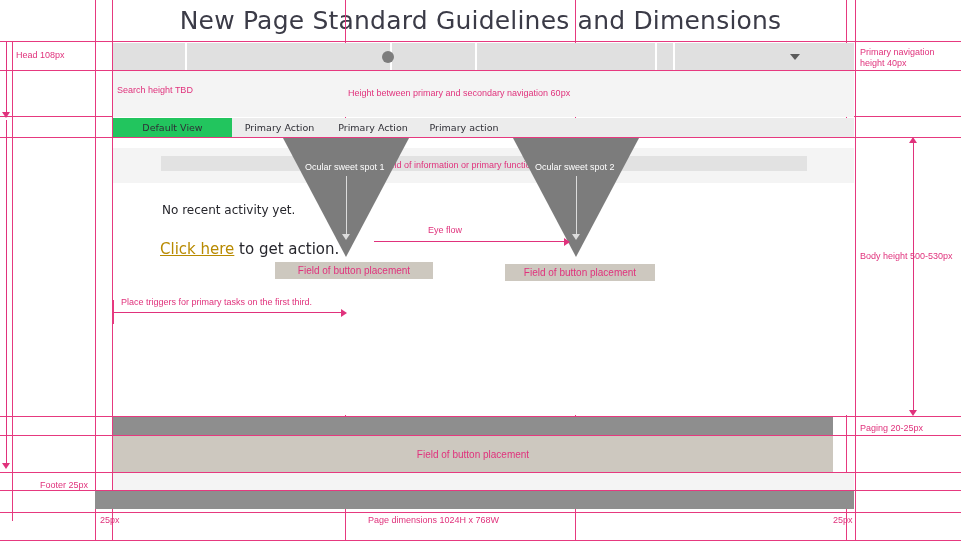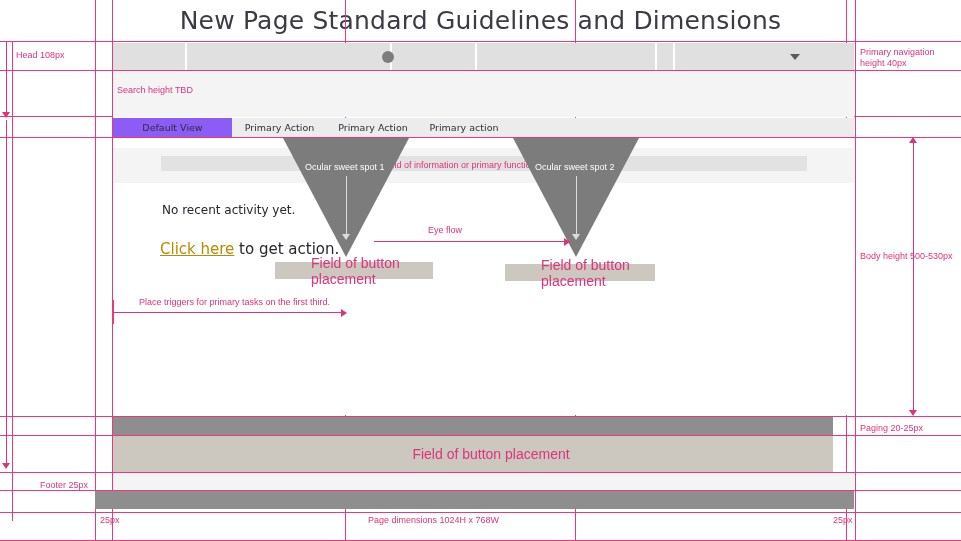--- a/index.html
+++ b/index.html
@@ -86,21 +86,21 @@
     background: #ececec;
   }
   .tab {
     position: absolute;
     top: 0; height: 19px;
     display: flex; align-items: center; justify-content: center;
     font-size: 9.5px;
     color: #2f2f36;
     font-family: "DejaVu Sans", sans-serif;
   }
-  .tab.active { background: #8b5cf6; }
+  .tab.active { background: #22c55e; }
 
   
   .body-area {
     position: absolute;
     left: 113px; top: 138px;
     width: 741px; height: 277px;
     background: #ffffff;
   }
   .body-band {
     position: absolute;
@@ -158,23 +158,22 @@
     border-left: 4px solid transparent;
     border-right: 4px solid transparent;
     border-top: 6px solid #dcdcdc;
   }
 
   
   .btn-field {
     position: absolute;
     background: #cdc8bf;
     display: flex; align-items: center; justify-content: center;
-    font-size: 14px;
+    font-size: 10px;
     color: #e0327c;
-    padding-left: 36px;
   }
 
   
   .bar-dark {
     position: absolute;
     background: #8e8e8e;
   }
   .bar-light {
     position: absolute;
     background: #f4f4f4;
@@ -236,20 +235,21 @@
     <div class="nav-div" style="left:277px;"></div>
     <div class="nav-div" style="left:362px;"></div>
     <div class="nav-div" style="left:542px;"></div>
     <div class="nav-div" style="left:560px;"></div>
     <div class="nav-dot"></div>
     <div class="nav-caret"></div>
   </div>
 
   <div class="search-band"></div>
   <div class="ann" style="left:117px;top:85px;">Search height TBD</div>
+  <div class="ann" style="left:348px;top:88px;">Height between primary and secondary navigation 60px</div>
 
   <div class="secondary-nav">
     <div class="tab active" style="left:0px;width:119px;">Default View</div>
     <div class="tab" style="left:119px;width:95px;">Primary Action</div>
     <div class="tab" style="left:214px;width:92px;">Primary Action</div>
     <div class="tab" style="left:306px;width:90px;">Primary action</div>
   </div>
 
   <div class="body-area"></div>
   <div class="body-band"></div>
@@ -271,21 +271,21 @@
   <div class="tri-arrow" style="left:576px;top:176px;height:60px;"></div>
   <div class="tri-arrow-head" style="left:572px;top:234px;"></div>
 
   <div class="ann" style="left:428px;top:225px;">Eye flow</div>
   <div class="arrow-h" style="left:374px;top:241px;width:192px;"></div>
   <div class="arrow-h-head" style="left:564px;top:238px;"></div>
 
   <div class="btn-field" style="left:275px;top:262px;width:158px;height:17px;">Field of button placement</div>
   <div class="btn-field" style="left:505px;top:264px;width:150px;height:17px;">Field of button placement</div>
 
-  <div class="ann" style="left:139px;top:297px;">Place triggers for primary tasks on the first third.</div>
+  <div class="ann" style="left:121px;top:297px;">Place triggers for primary tasks on the first third.</div>
   <div class="arrow-h" style="left:113px;top:312px;width:232px;"></div>
   <div class="arrow-h-head" style="left:341px;top:309px;"></div>
   <div class="vline" style="left:113px;top:300px;height:24px;"></div>
 
   <div class="bar-dark" style="left:113px;top:417px;width:720px;height:18px;"></div>
   <div class="btn-field" style="left:113px;top:436px;width:720px;height:36px;">Field of button placement</div>
   <div class="bar-light" style="left:113px;top:473px;width:741px;height:17px;"></div>
   <div class="bar-dark" style="left:95px;top:491px;width:759px;height:18px;"></div>
 
   <div class="ann" style="left:16px;top:50px;">Head 108px</div>

